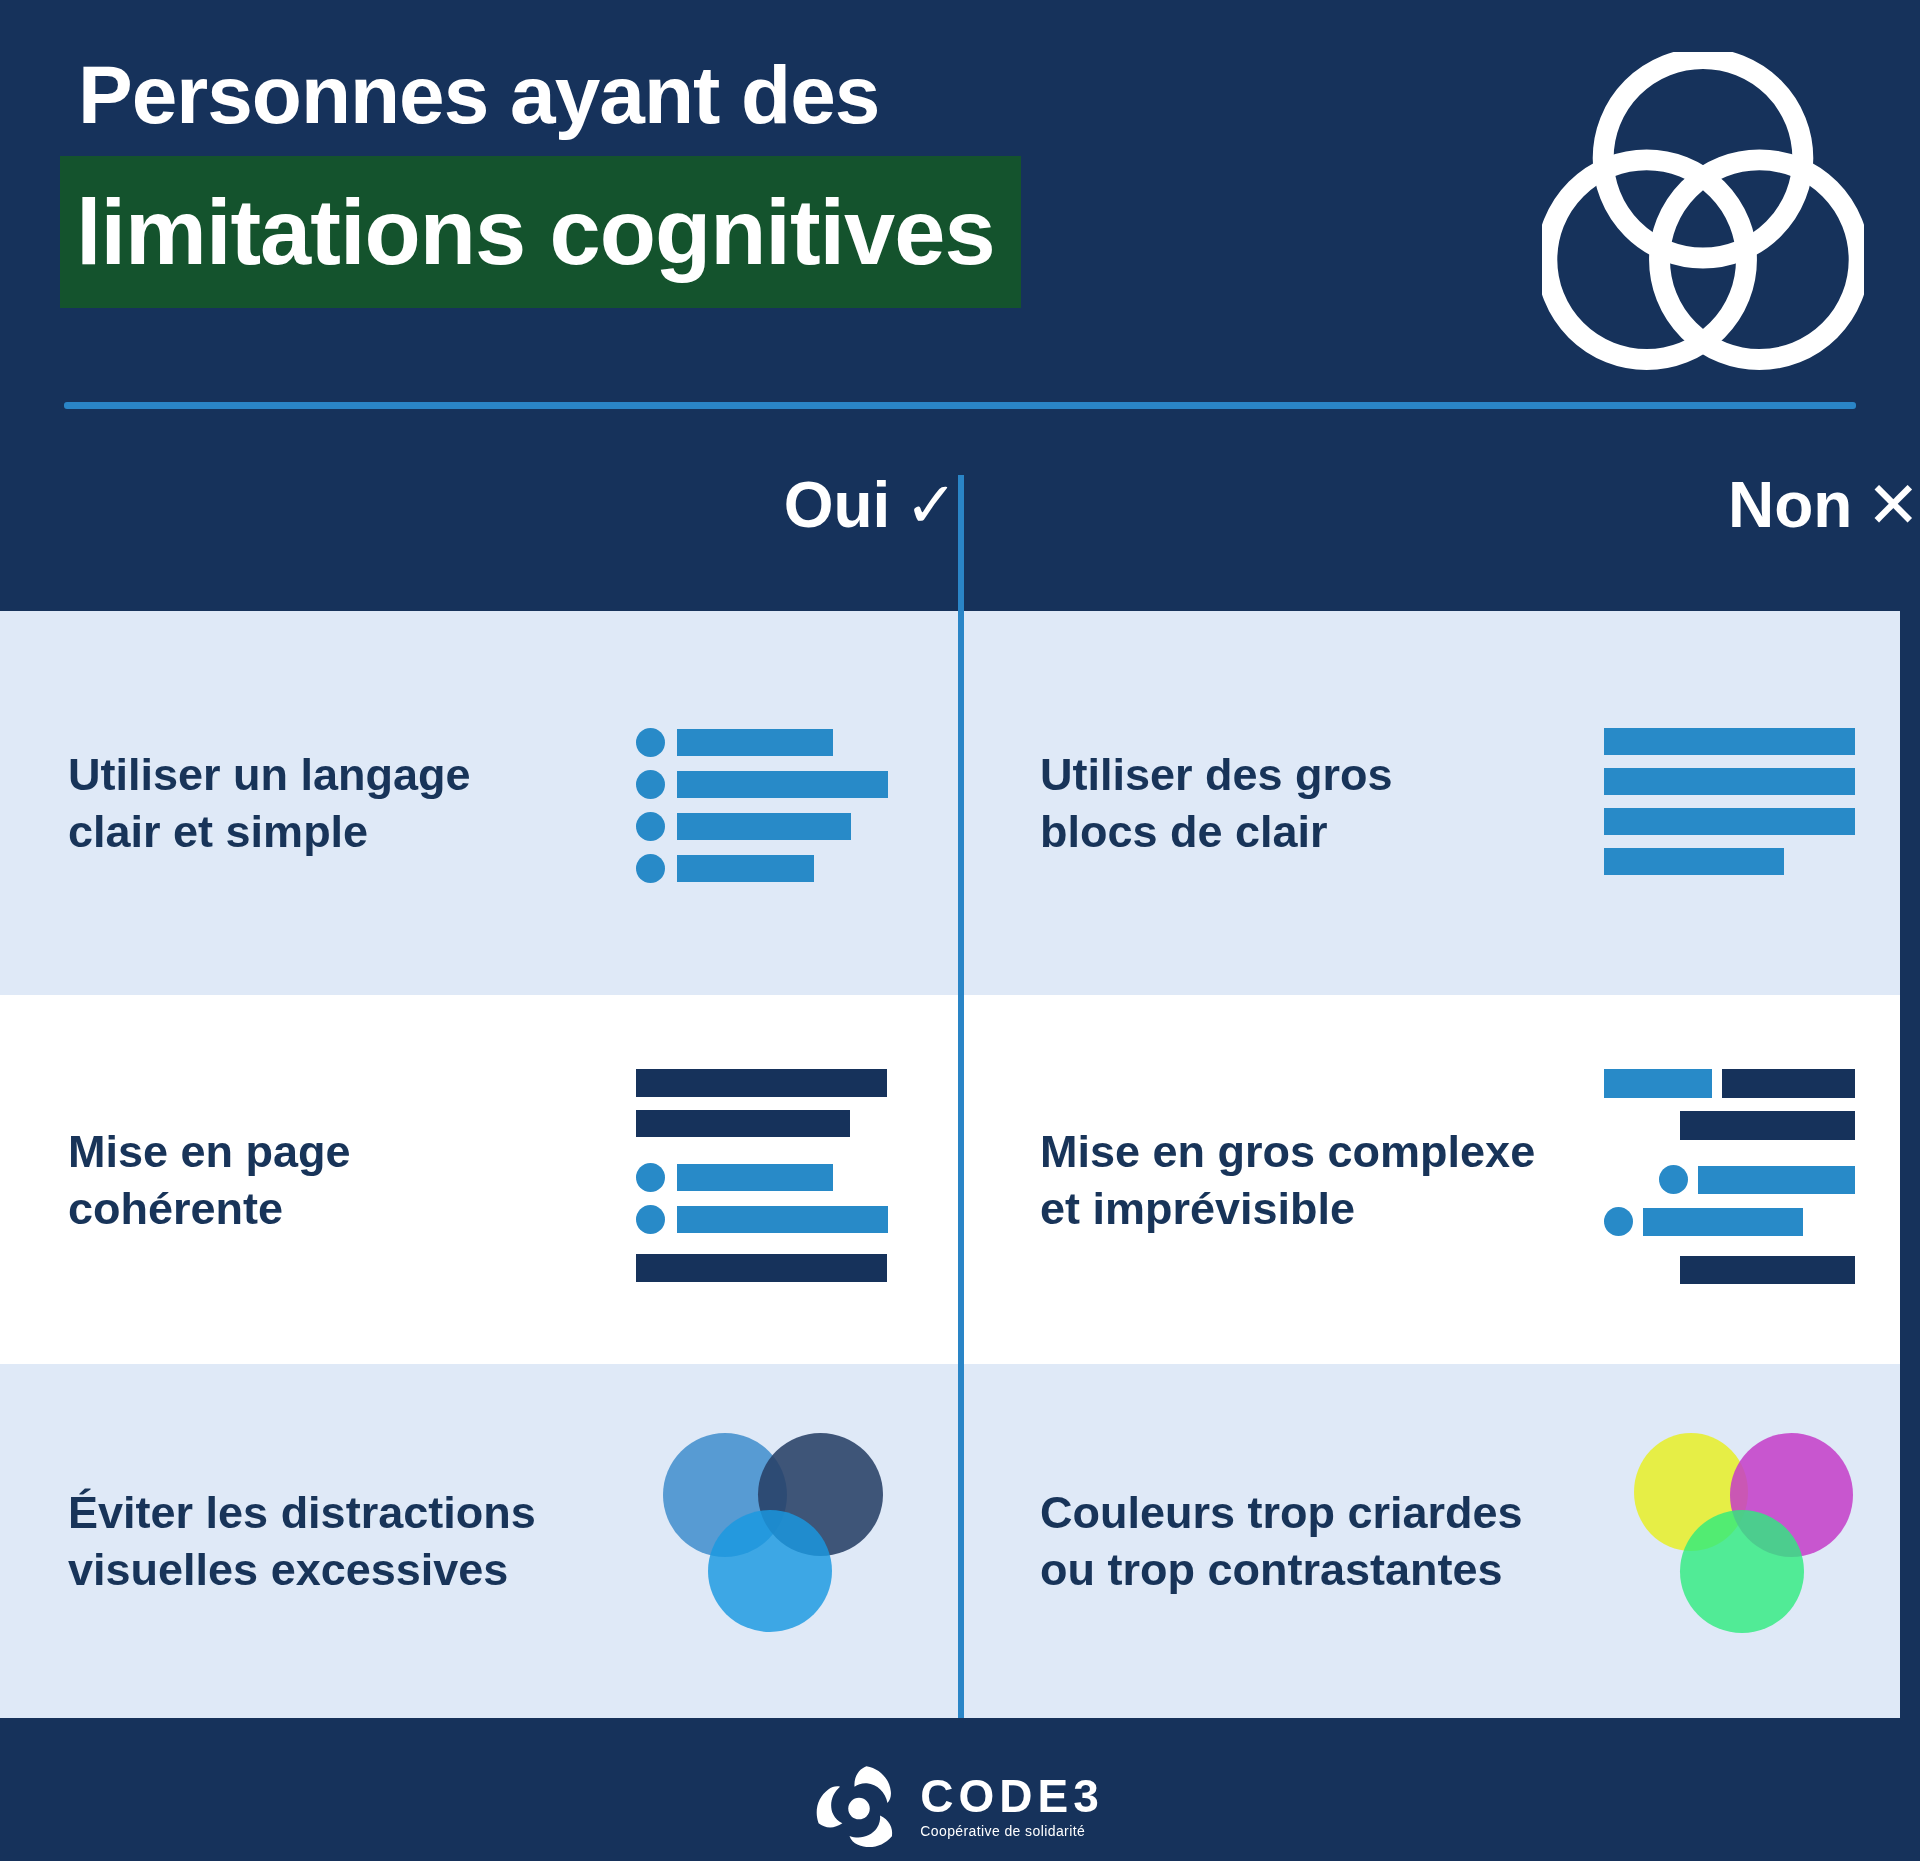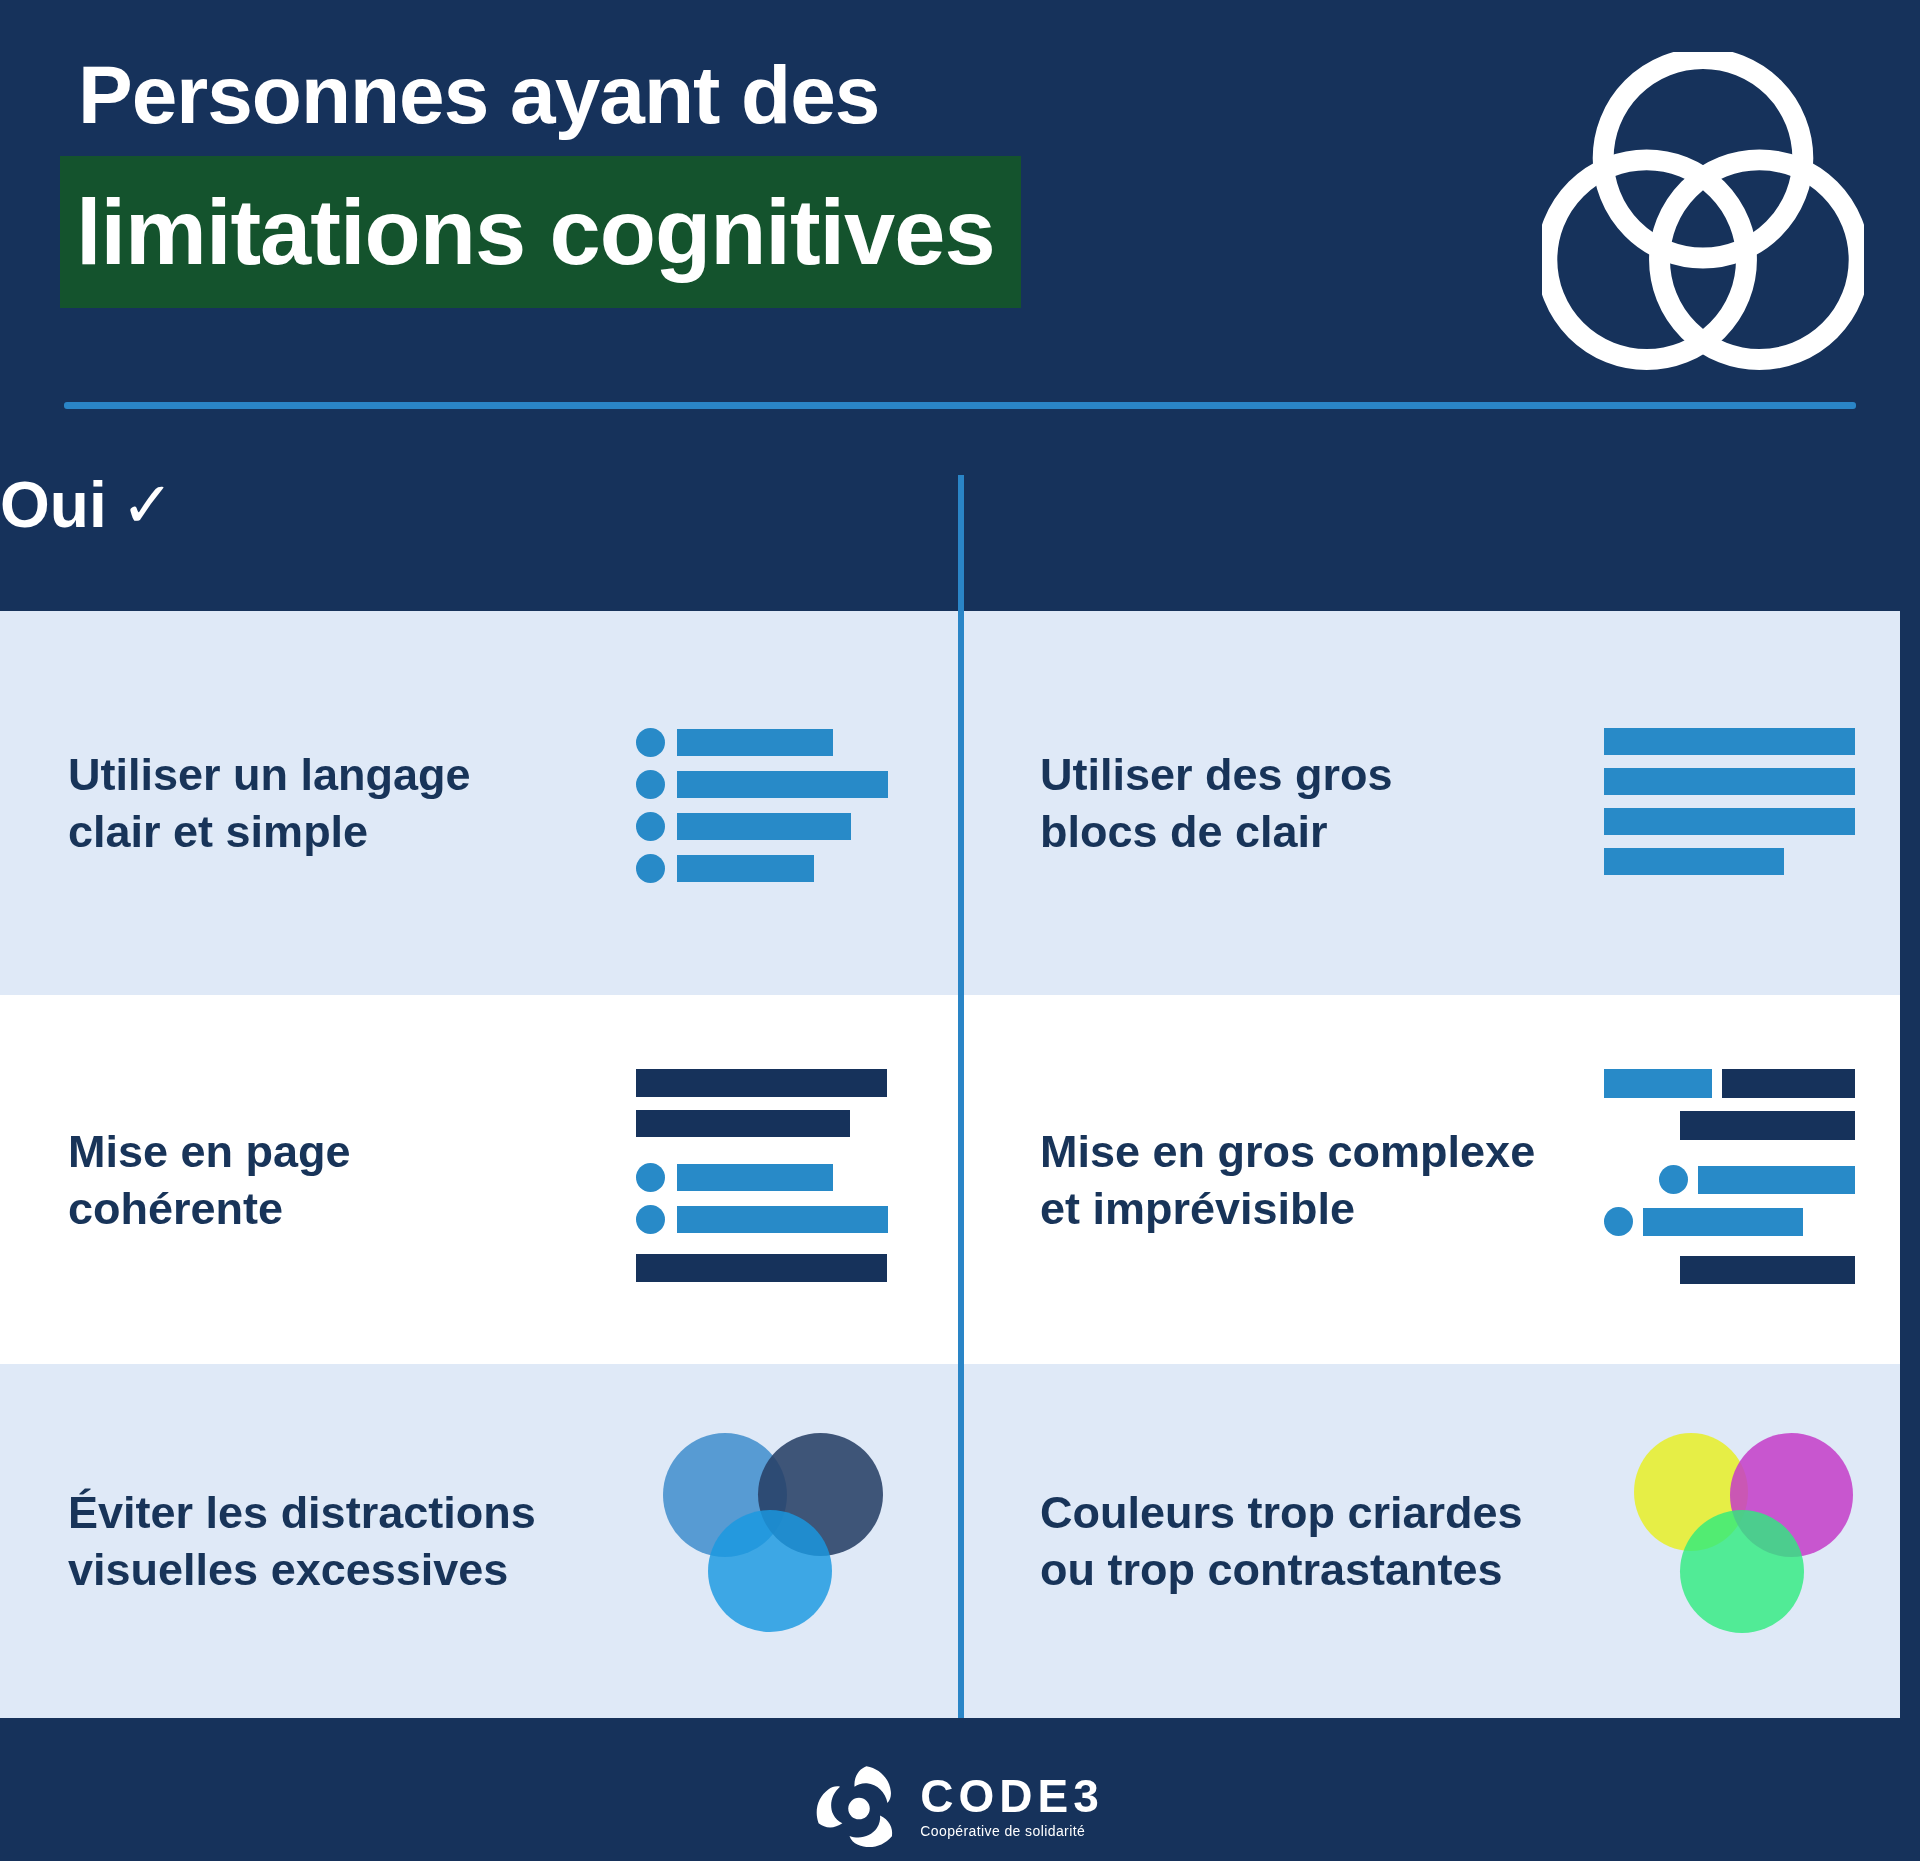--- a/index.html
+++ b/index.html
@@ -15,21 +15,21 @@
     font-size:82px;font-weight:bold;letter-spacing:-1px;white-space:nowrap;
   }
   .title-line2{
     position:absolute;left:60px;top:156px;height:152px;
     background:#14532d;color:#ffffff;font-size:92px;font-weight:bold;
     line-height:152px;padding:0 26px 0 16px;letter-spacing:-1px;white-space:nowrap;
   }
   #header-venn{position:absolute;right:56px;top:52px;width:322px;height:322px;}
   #header-rule{position:absolute;left:64px;top:402px;width:1792px;height:7px;background:#2A85C7;border-radius:3px;}
   .col-head{
-    position:absolute;top:468px;width:958px;text-align:left;color:#ffffff;
+    position:absolute;top:468px;width:958px;text-align:right;color:#ffffff;
     font-size:64px;font-weight:bold;white-space:nowrap;
   }
   #col-head-yes{left:0;}
   #col-head-no{left:962px;}
   .col-mark{font-weight:normal;padding-left:14px;}
 
   
   #v-divider{position:absolute;left:958px;top:475px;width:6px;height:1243px;background:#2A85C7;z-index:30;}
 
   
@@ -79,20 +79,23 @@
         <circle cx="50" cy="33" r="31"></circle>
         <circle cx="32.5" cy="64.5" r="31"></circle>
         <circle cx="67.5" cy="64.5" r="31"></circle>
       </g>
     </svg>
 
     <div id="header-rule"></div>
 
     <div id="col-head-yes" class="col-head">
       <span>Oui</span><span class="col-mark">✓</span>
+    </div>
+    <div id="col-head-no" class="col-head">
+      <span>Non</span><span class="col-mark">✕</span>
     </div>
   </div>
 
   <div id="v-divider"></div>
 
   <div id="row-1" class="row">
     <div class="cell-text left">
       <div>Utiliser un langage</div>
       <div>clair et simple</div>
     </div>

